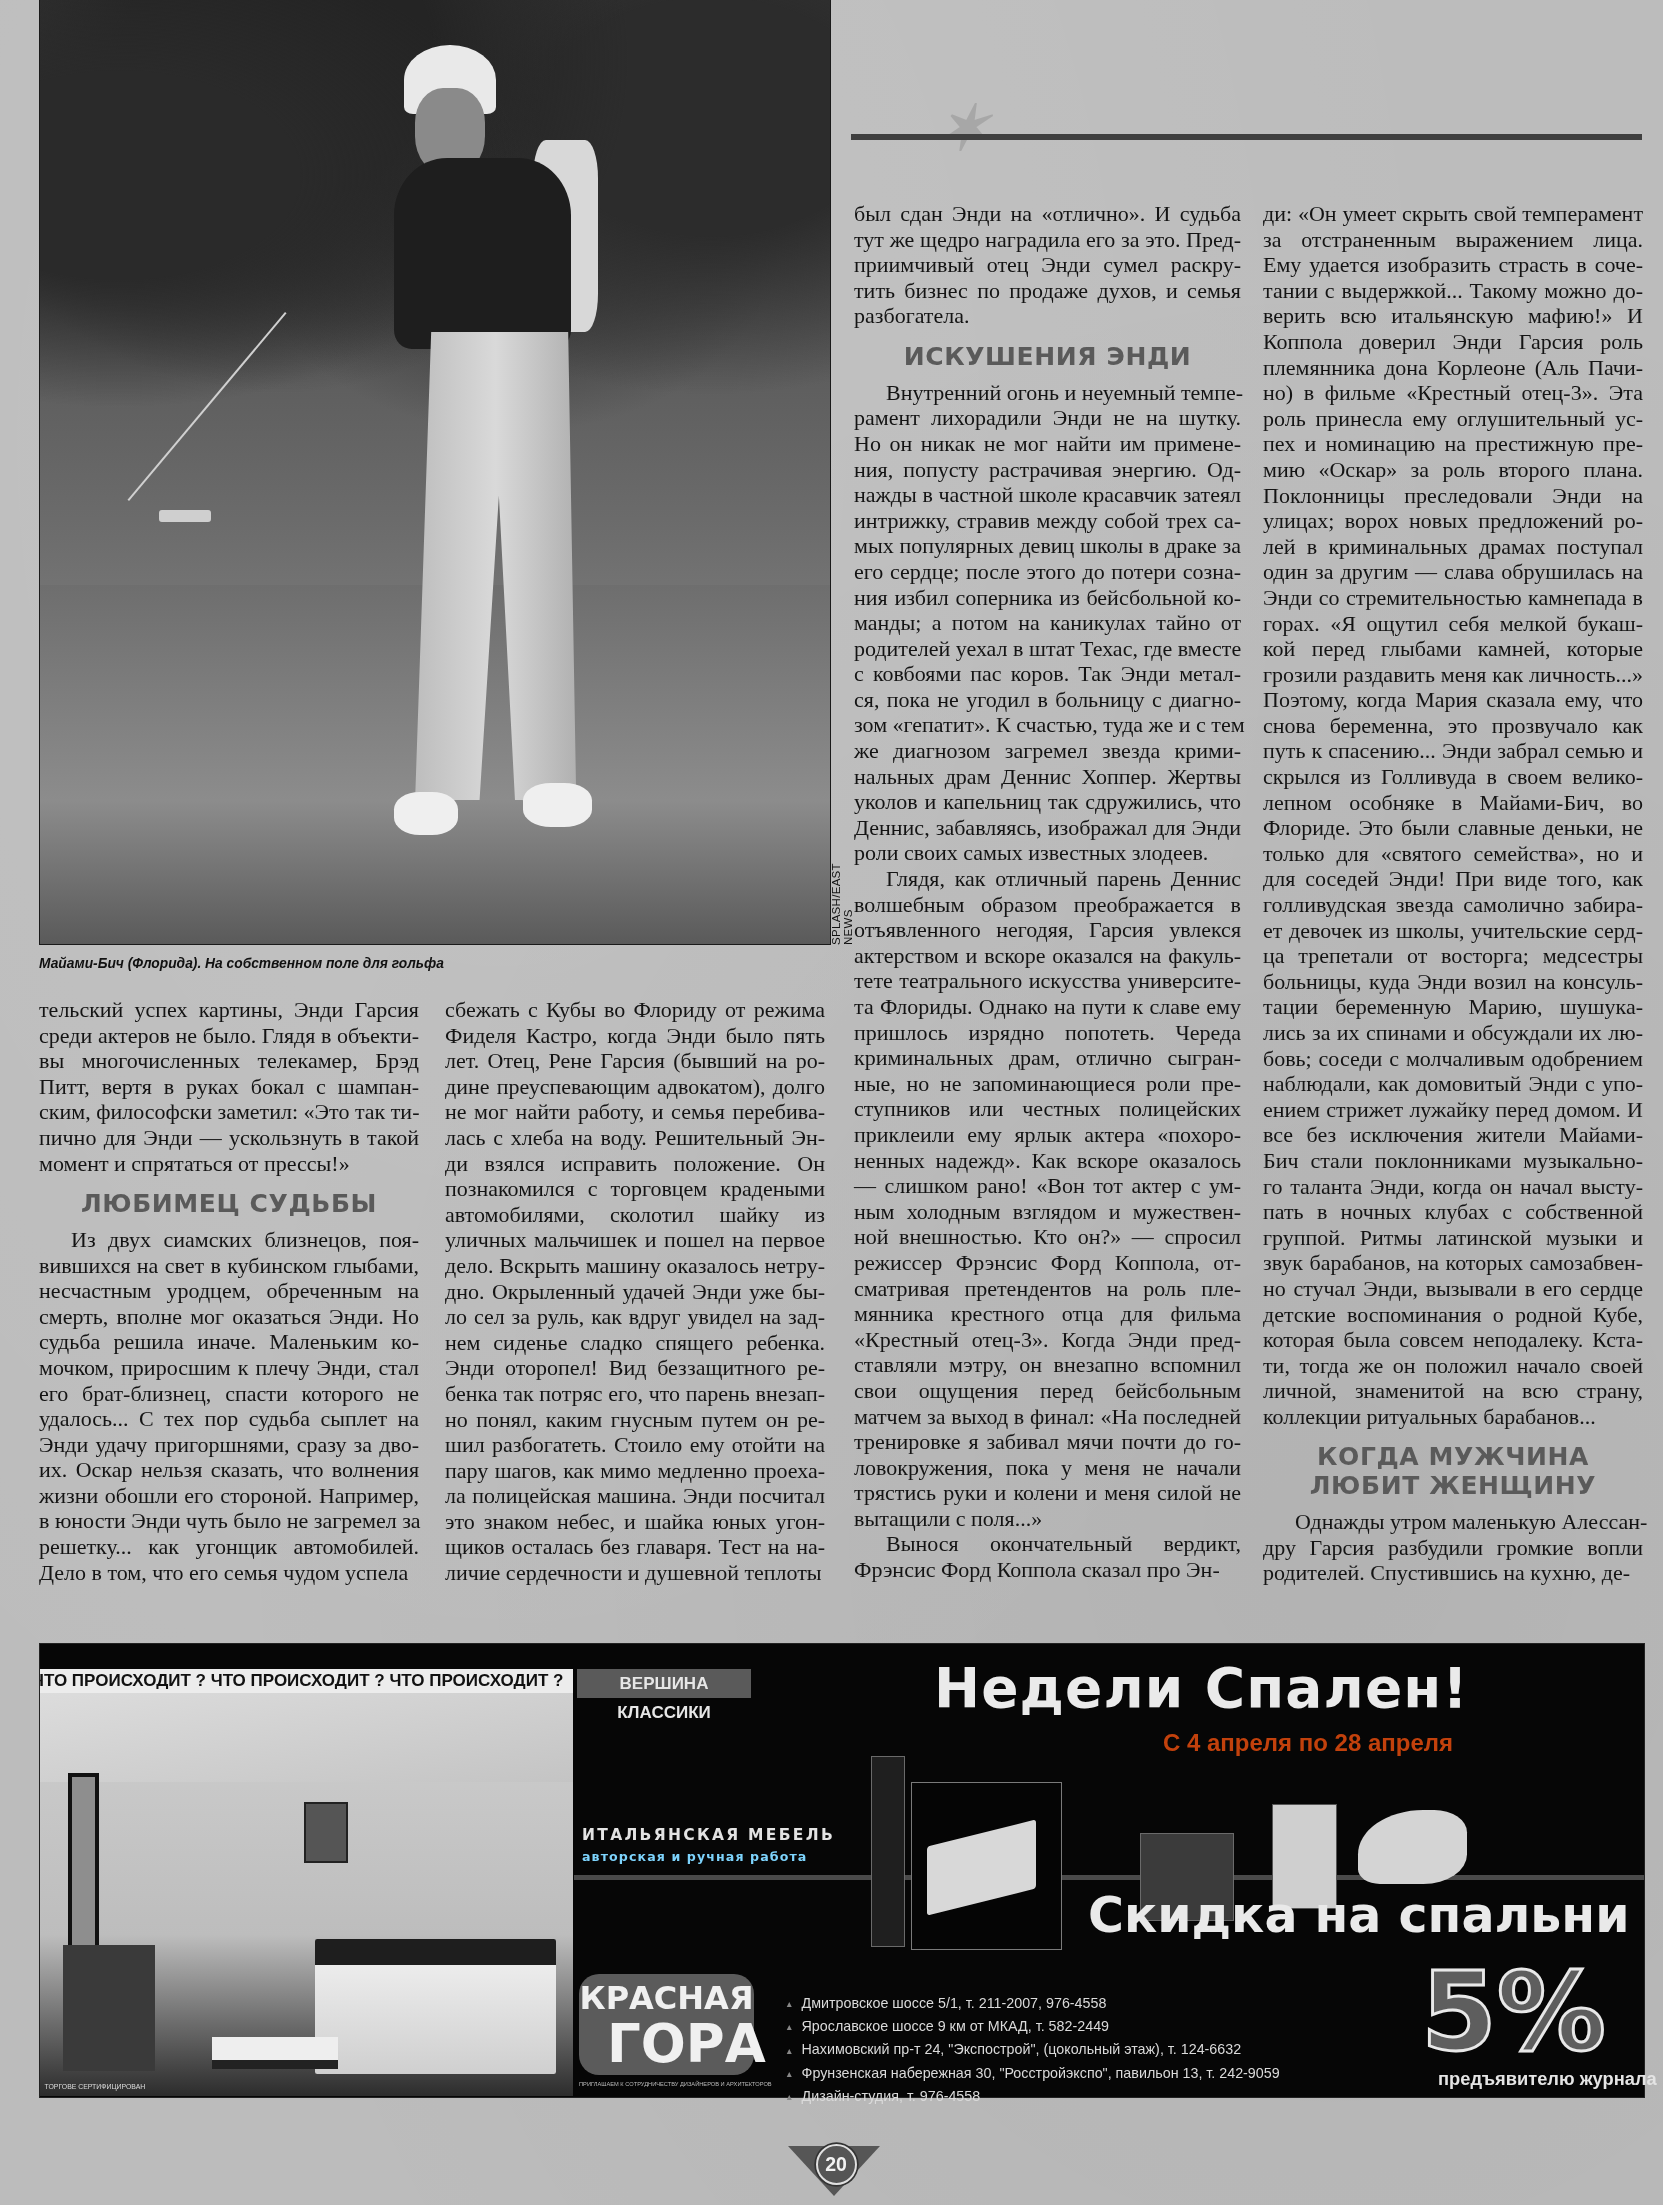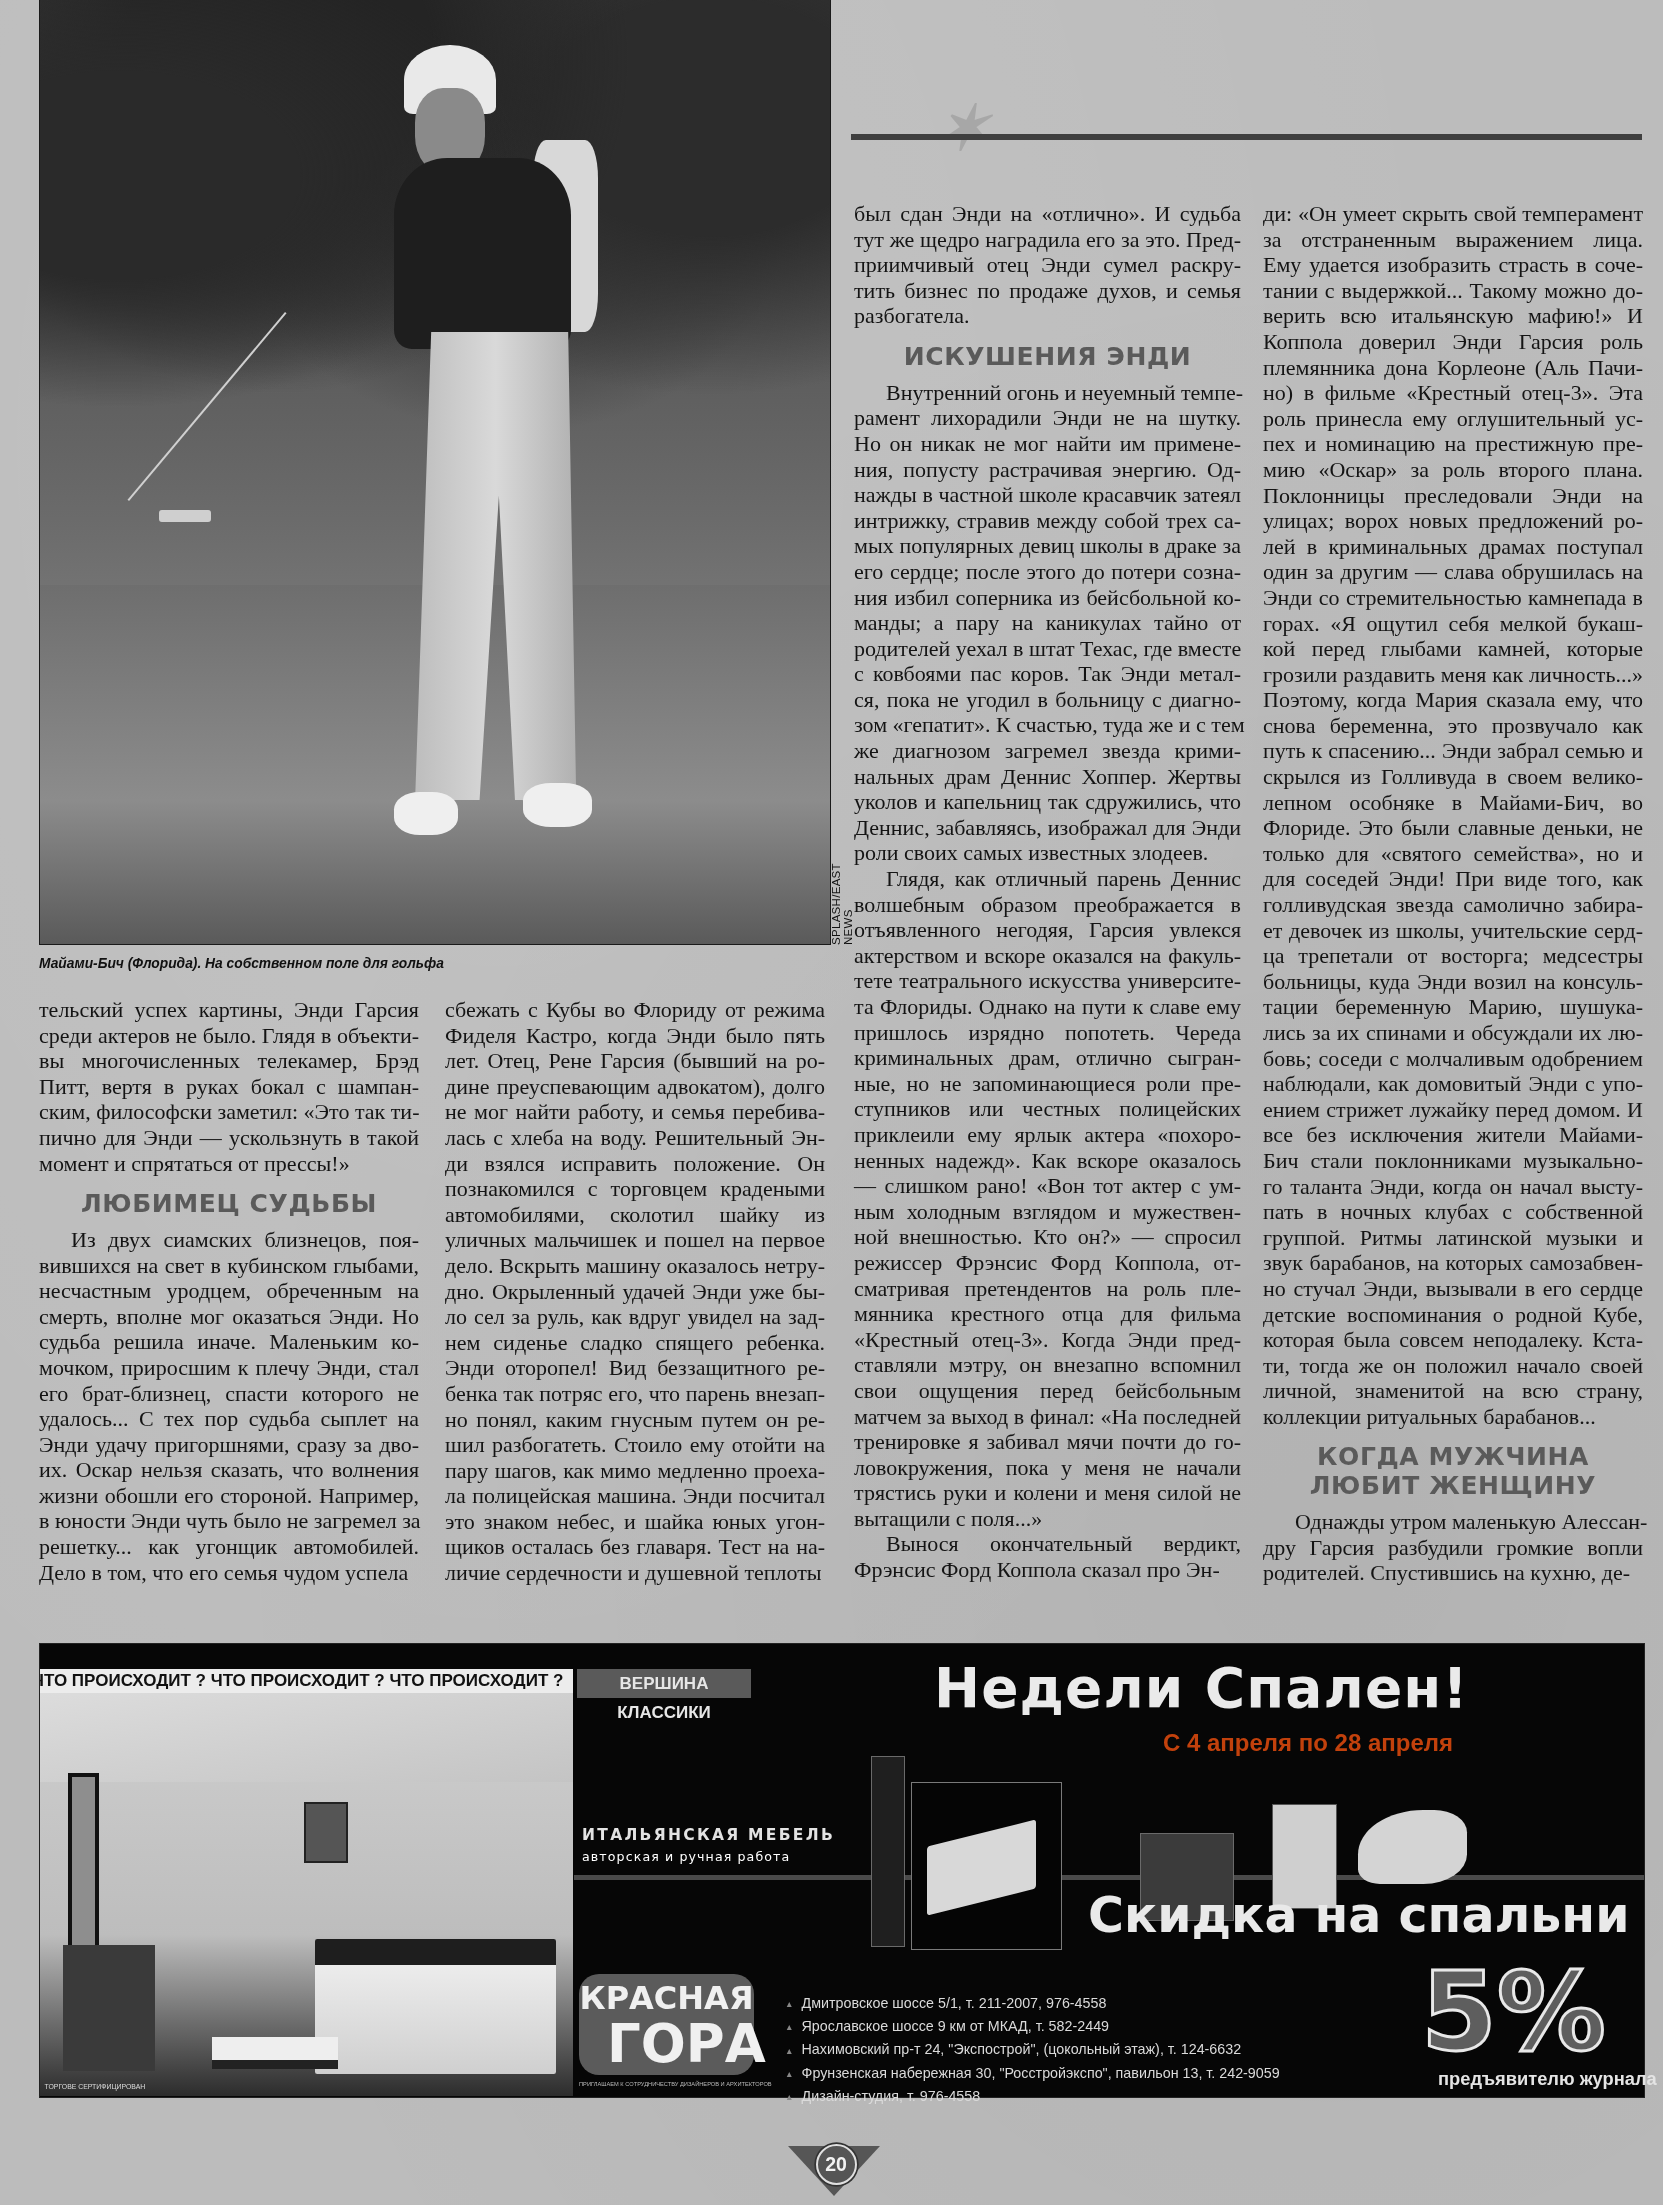--- a/index.html
+++ b/index.html
@@ -51,21 +51,21 @@
   .room-ceiling{position:absolute;left:0;top:0;width:100%;height:22%;background:linear-gradient(170deg,#dcdcdc,#c4c4c4);}
   .room-mirror{position:absolute;left:27.5px;top:80px;width:23px;height:172px;border:4.6px solid #111;background:#8e8e8e;}
   .room-bed{position:absolute;left:275px;top:246px;width:241px;height:109px;background:linear-gradient(180deg,#ececec,#cfcfcf);border-top:26px solid #1e1e1e;border-radius:2.3px;}
   .room-dresser{position:absolute;left:23px;top:252px;width:92px;height:126px;background:#3a3a3a;}
   .room-picture{position:absolute;left:264px;top:109px;width:40px;height:57px;border:2.9px solid #222;background:#555;}
   .room-bench{position:absolute;left:172px;top:344px;width:126px;height:23px;background:#eee;border-bottom:9.2px solid #222;}
   .room-credit{position:absolute;left:4.6px;bottom:5.7px;font-family:"Liberation Sans",sans-serif;font-size:6.9px;color:#ddd;}
   .ad-title{position:absolute;left:894px;top:11.5px;font-family:"DejaVu Sans","Liberation Sans",sans-serif;font-weight:bold;font-size:55px;color:#eaeaea;letter-spacing:1.1px;white-space:nowrap;}
   .ad-dates{position:absolute;left:1123px;top:85px;font-family:"Liberation Sans",sans-serif;font-weight:bold;font-size:24px;color:#c2410c;white-space:nowrap;}
   .ad-italian{position:absolute;left:542px;top:182px;font-family:"DejaVu Sans","Liberation Sans",sans-serif;font-weight:bold;font-size:15.5px;letter-spacing:2.3px;color:#e3e3e3;white-space:nowrap;}
-  .ad-handmade{position:absolute;left:542px;top:205px;font-family:"DejaVu Sans","Liberation Sans",sans-serif;font-weight:normal;font-size:12.6px;letter-spacing:1.1px;color:#ffffff;white-space:nowrap;}
+  .ad-handmade{position:absolute;left:542px;top:205px;font-family:"DejaVu Sans","Liberation Sans",sans-serif;font-weight:bold;font-size:12.6px;letter-spacing:1.1px;color:#7dd3fc;white-space:nowrap;}
   .ad-line{position:absolute;left:534px;top:231px;width:1070px;height:4.6px;background:#4a4a4a;}
   .furn{position:absolute;background:#1f1f1f;border:1.7px solid #6a6a6a;}
   .f-cab{left:831px;top:112px;width:32px;height:189px;}
   .f-bedbox{left:871px;top:138px;width:149px;height:166px;border-color:#7a7a7a;background:#050505;}
   .f-bed{left:887px;top:189px;width:109px;height:69px;background:#d8d8d8;border:none;border-radius:3.4px;transform:skewY(-14deg);}
   .f-dresser{left:1100px;top:189px;width:92px;height:86px;background:#3b3b3b;}
   .f-chair{left:1232px;top:160px;width:63px;height:103px;background:#cfcfcf;border-color:#555;}
   .f-lounge{left:1318px;top:166px;width:109px;height:74px;background:#d4d4d4;border:none;border-radius:60% 30% 40% 20%;}
   .ad-discount{position:absolute;left:1048px;top:243px;font-family:"DejaVu Sans","Liberation Sans",sans-serif;font-weight:bold;font-size:49px;color:#e9e9e9;white-space:nowrap;}
   .ad-logo{position:absolute;left:539px;top:330px;width:175px;height:101px;background:#5b5b5b;font-family:"DejaVu Sans","Liberation Sans",sans-serif;font-weight:900;color:#f0f0f0;text-align:center;border-radius:20px;}
@@ -175,21 +175,21 @@
       <p>
         <span class="line" style="padding-left: 32px;">Внутренний огонь и неуемный темпе-</span>
         <span class="line">рамент лихорадили Энди не на шутку.</span>
         <span class="line">Но он никак не мог найти им примене-</span>
         <span class="line">ния, попусту растрачивая энергию. Од-</span>
         <span class="line">нажды в частной школе красавчик затеял</span>
         <span class="line">интрижку, стравив между собой трех са-</span>
         <span class="line">мых популярных девиц школы в драке за</span>
         <span class="line">его сердце; после этого до потери созна-</span>
         <span class="line">ния избил соперника из бейсбольной ко-</span>
-        <span class="line">манды; а пару на каникулах тайно от</span>
+        <span class="line">манды; а потом на каникулах тайно от</span>
         <span class="line">родителей уехал в штат Техас, где вместе</span>
         <span class="line">с ковбоями пас коров. Так Энди метал-</span>
         <span class="line">ся, пока не угодил в больницу с диагно-</span>
         <span class="line">зом «гепатит». К счастью, туда же и с тем</span>
         <span class="line">же диагнозом загремел звезда крими-</span>
         <span class="line">нальных драм Деннис Хоппер. Жертвы</span>
         <span class="line">уколов и капельниц так сдружились, что</span>
         <span class="line">Деннис, забавляясь, изображал для Энди</span>
         <span class="line last">роли своих самых известных злодеев.</span>
       </p>

